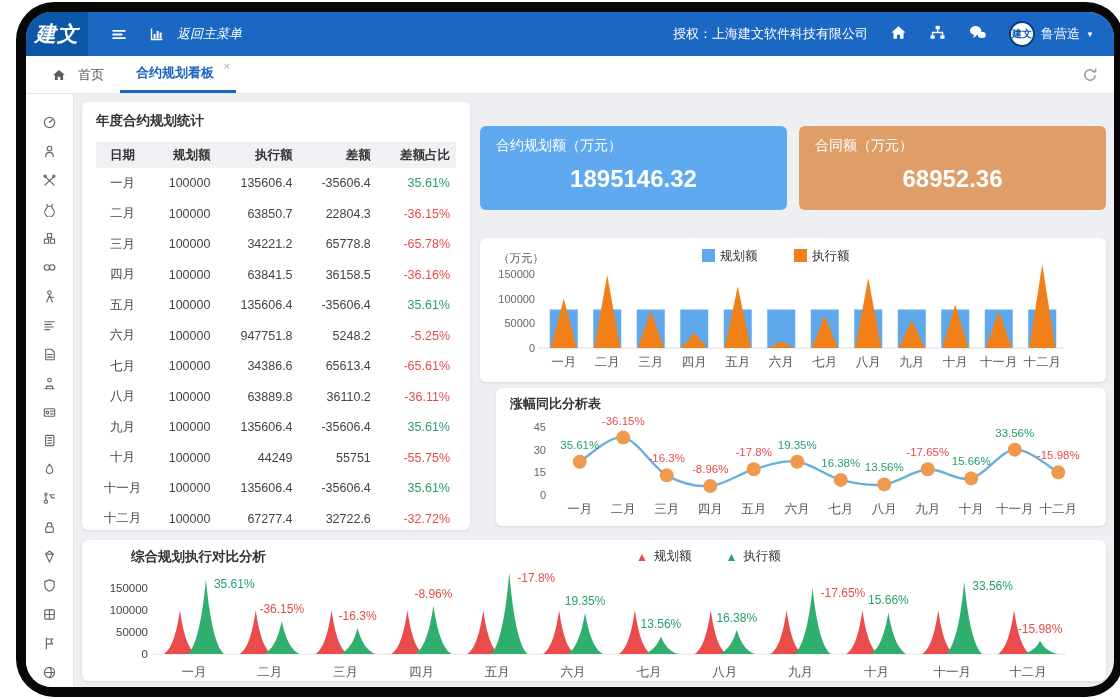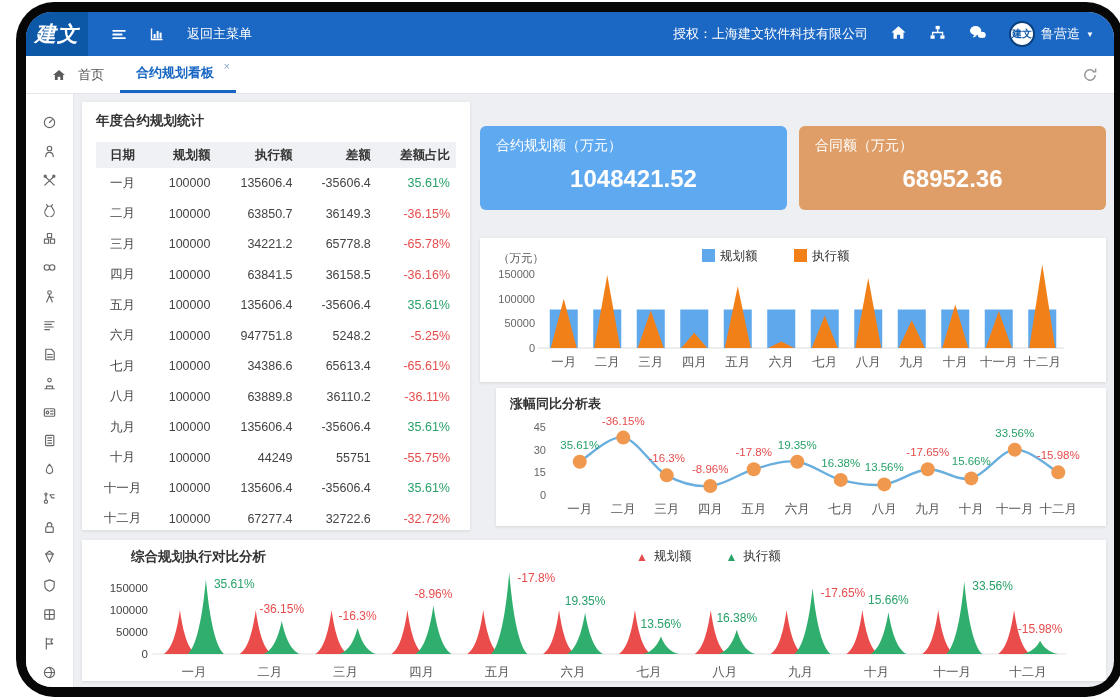--- a/index.html
+++ b/index.html
@@ -8,21 +8,21 @@
   .device { position:absolute; left:16px; top:2px; width:1108px; height:695px;
     background:#070707; border-radius:38px; padding:10px; }
   .app { width:100%; height:100%; border-radius:26px; overflow:hidden;
     background:#edeff2; display:flex; flex-direction:column; }
 
   
   .topbar { height:44px; background:#1b67c4; display:flex; align-items:center; flex:none; }
   .logo-block { width:62px; height:100%; background:#0d57a7; color:#fff; display:flex;
     align-items:center; justify-content:center; font-size:21px; font-weight:bold;
     font-style:italic; letter-spacing:1px; font-family:"Liberation Serif","DejaVu Serif",serif; }
-  .tb-ic { margin-left:22px; display:flex; align-items:center; gap:22px; color:#fff; font-size:13px; cursor:pointer; }
+  .tb-ic { margin-left:22px; display:flex; align-items:center; gap:12px; color:#fff; font-size:13px; cursor:pointer;font-style:italic; }
   .tb-right { margin-left:auto; display:flex; align-items:center; gap:22px; padding-right:20px; color:#fff; font-size:13px;text-align:center; }
   .avatar { width:26px; height:26px; border-radius:50%; background:#fff; color:#0d57a7;
     display:flex; align-items:center; justify-content:center; font-size:10px; font-weight:bold;
     border:2px solid #0a3f7d; }
   .user-wrap { display:flex; align-items:center; gap:6px; cursor:pointer; }
   .caret { font-size:8px; color:#fff; }
 
   
   .tabbar { height:38px; background:#fff; border-bottom:1px solid #e2e5e9; display:flex;
     align-items:stretch; flex:none; padding-left:10px; }
@@ -31,21 +31,21 @@
   .tab .close { position:absolute; top:4px; right:6px; font-size:11px; color:#8aa8cc; font-weight:normal; }
   .tab-refresh { margin-left:auto; display:flex; align-items:center; padding-right:16px; cursor:pointer; }
 
   
   .main { flex:1; display:flex; min-height:0; }
   .sidebar { width:48px; background:#fff; border-right:1px solid #e5e7ea; display:flex;
     flex-direction:column; align-items:center; padding-top:14px; gap:0; overflow:hidden; }
   .sb-item { height:30px; display:flex; align-items:center; justify-content:center; width:100%; cursor:pointer; opacity:.85; }
   .content { flex:1; padding:8px 8px 6px 8px; min-width:0; display:flex; flex-direction:column; }
   .row-top { display:flex; gap:10px; height:428px; flex:none; }
-  .card { background:#fff; border-radius:0; box-shadow:0 1px 3px rgba(0,0,0,.10); }
+  .card { background:#fff; border-radius:6px; box-shadow:0 1px 3px rgba(0,0,0,.10); }
 
   
   .table-card { width:388px; padding:10px 14px; flex:none; }
   .card-title { font-size:13.5px; font-weight:bold; color:#333; }
   table.stat { width:100%; border-collapse:collapse; margin-top:12px; }
   table.stat th { background:#f0f1f4; font-size:12.5px; color:#333; height:26px; font-weight:bold; }
   table.stat td { font-size:12.5px; color:#444; height:30.5px; text-align:right; padding-right:6px; }
   table.stat th { text-align:right; padding-right:6px; }
   table.stat th:first-child, table.stat td:first-child { text-align:center; padding-right:0; }
   td.pct.up { color:#27a069; }
@@ -288,21 +288,21 @@
                     <td>一月</td>
                     <td>100000</td>
                     <td>135606.4</td>
                     <td>-35606.4</td>
                     <td class="pct up">35.61%</td>
                   </tr>
                   <tr>
                     <td>二月</td>
                     <td>100000</td>
                     <td>63850.7</td>
-                    <td>36149.3</td>
+                    <td>22804.3</td>
                     <td class="pct down">-36.15%</td>
                   </tr>
                   <tr>
                     <td>三月</td>
                     <td>100000</td>
                     <td>34221.2</td>
                     <td>65778.8</td>
                     <td class="pct down">-65.78%</td>
                   </tr>
                   <tr>
@@ -369,21 +369,21 @@
                     <td class="pct down">-32.72%</td>
                   </tr>
                 </tbody>
           </table>
         </div>
 
         <div class="right-col">
           <div class="kpi-row">
             <div class="kpi-card" style="background: rgb(94, 169, 240);">
               <div class="kpi-label">合约规划额（万元）</div>
-              <div class="kpi-value">1048421.52</div>
+              <div class="kpi-value">1895146.32</div>
             </div>
             <div class="kpi-card" style="background: rgb(223, 158, 104);">
               <div class="kpi-label">合同额（万元）</div>
               <div class="kpi-value">68952.36</div>
             </div>
           </div>
 
           <div class="card chart-card-bar">
             <svg id="barChart" width="582" height="132" viewBox="0 0 582 132">
                   <text x="8" y="18" font-size="11.5" fill="#555">（万元）</text>

